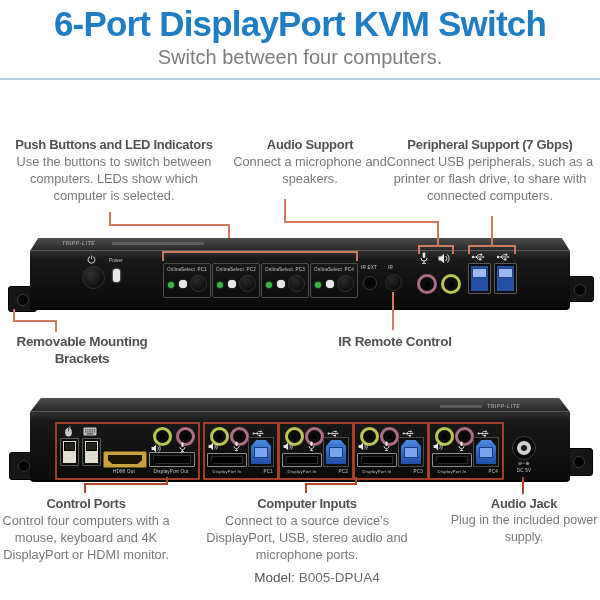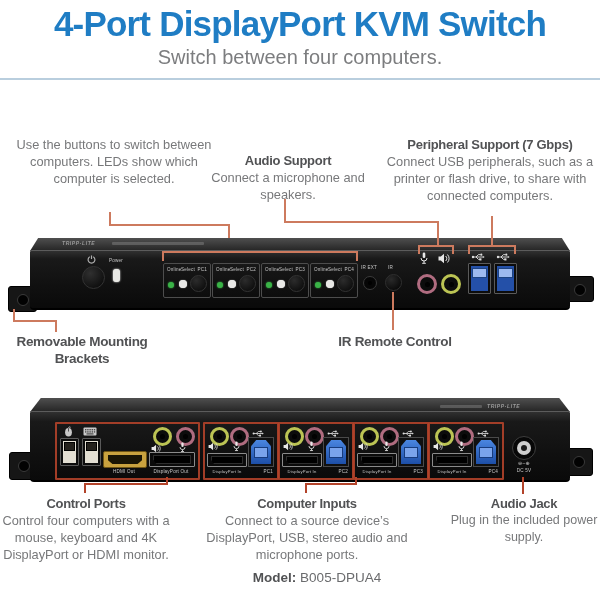--- a/index.html
+++ b/index.html
@@ -61,28 +61,29 @@
               clip-path:polygon(0 0,100% 0,100% 58%,87% 100%,13% 100%,0 58%);}
   .roundport{border-radius:50%;background:#060606;border:1px solid #3c3c3c;}
   .dcjack{width:22px;height:22px;border-radius:50%;background:#070707;border:1px solid #3e3e3e;}
   .dcjack .ring{position:absolute;inset:4px;border-radius:50%;background:#cfcfcf;}
   .dcjack .pin{position:absolute;inset:8px;border-radius:50%;background:#1b1b1b;}
   svg{display:block;}
 </style>
 </head>
 <body>
 
-<div class="abs title">4-Port DisplayPort KVM Switch</div>
+<div class="abs title">6-Port DisplayPort KVM Switch</div>
 <div class="abs subtitle">Switch between four computers.</div>
 <div class="abs divider"></div>
 
 <div class="abs callout" style="left:2px;top:136px;width:224px;">
+  <span class="hd">Push Buttons and LED Indicators</span>
   <span>Use the buttons to switch between computers. LEDs show which computer is selected.</span>
 </div>
-<div class="abs callout" style="left:198px;top:136px;width:180px;margin-top:16px;">
+<div class="abs callout" style="left:220px;top:136px;width:180px;">
   <span class="hd">Audio Support</span>
   <span>Connect a microphone and speakers.</span>
 </div>
 <div class="abs callout" style="left:382px;top:136px;width:216px;">
   <span class="hd">Peripheral Support (7 Gbps)</span>
   <span>Connect USB peripherals, such as a printer or flash drive, to share with connected computers.</span>
 </div>
 
 <div class="abs sal" style="left:109px;top:212px;width:2px;height:14px;"></div>
 <div class="abs sal" style="left:109px;top:224px;width:121px;height:2px;"></div>
@@ -511,15 +512,15 @@
 </div>
 <div class="abs callout" style="left:192px;top:495px;width:230px;">
   <span class="hd">Computer Inputs</span>
   <span>Connect to a source device’s DisplayPort, USB, stereo audio and microphone ports.</span>
 </div>
 <div class="abs callout" style="left:448px;top:495px;width:152px;font-size:12.5px;">
   <span class="hd">Audio Jack</span>
   <span>Plug in the included power supply.</span>
 </div>
 <div class="abs" style="left:197px;top:570px;width:240px;text-align:center;font-size:13.5px;color:#6a6b6d;">
-  <span style="font-weight:bold;color:#515254;">Model:</span>
+  <span style="font-weight:normal;color:#515254;">Model:</span>
   <span>B005-DPUA4</span>
 </div>
 
 </body></html>

